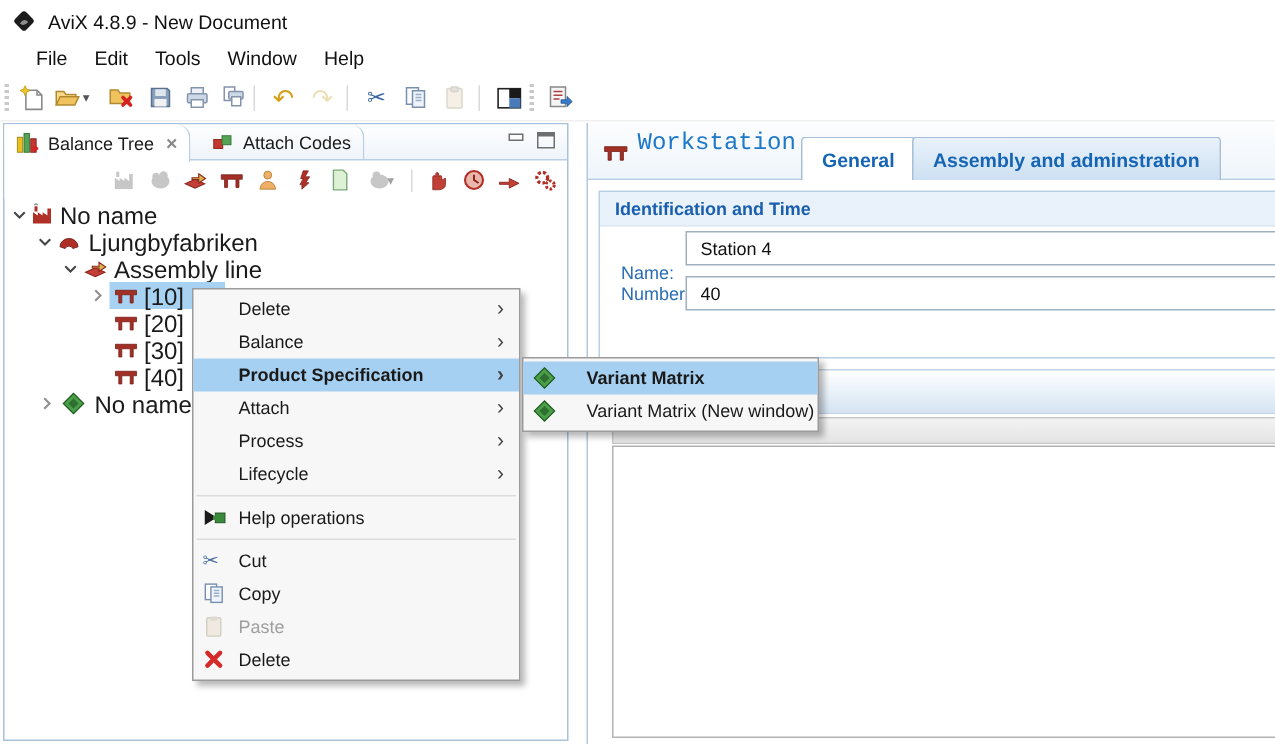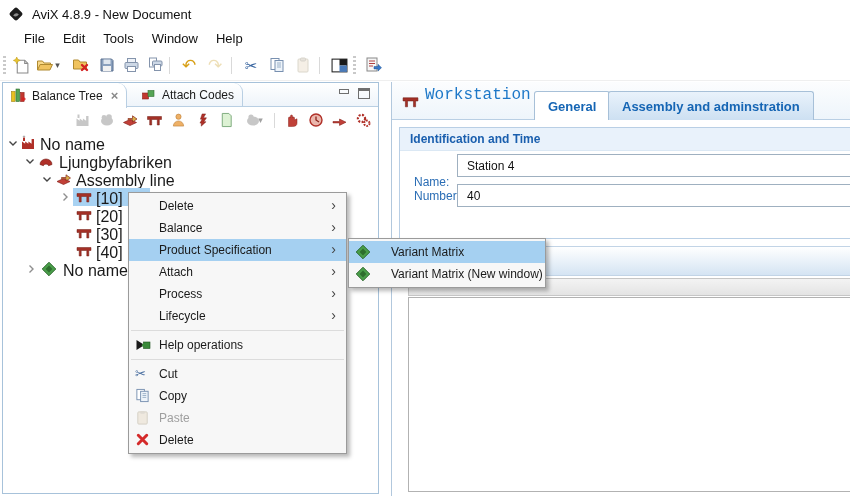--- a/index.html
+++ b/index.html
@@ -53,21 +53,21 @@
   .trow .ticon { position:absolute; top:1px; width:16px; height:16px; }
   .trow .tlabel { position:absolute; top:2px; white-space:nowrap; }
   .selbg { position:absolute; left:70px; width:77px; height:18px; background:#a8d2f2; }
 
   
   .cmenu { position:absolute; left:128px; top:192px; width:219px; background:#f7f7f7;
            border:1px solid #9b9b9b; box-shadow:3px 3px 4px rgba(0,0,0,.28); padding:2px 0; z-index:50; }
   .mrow { position:relative; height:22px; font-size:12px; }
   .mrow .mlabel { position:absolute; left:30px; top:4px; white-space:nowrap; }
   .mrow .micon { position:absolute; left:6px; top:3px; width:16px; height:16px; }
-  .mrow.hl { background:#a5d0f1; }
+  .mrow.hl { background:#a5d0f1;font-weight:bold; }
   .mrow.disabled .mlabel { color:#9f9f9f; }
   .mrow .sub::after { content:"\203A"; position:absolute; right:10px; top:2px; font-size:14px; color:#444; }
   .msep { height:1px; background:#dcdcdc; margin:3px 2px; }
 
   .smenu { position:absolute; left:348px; top:238px; width:198px; background:#f7f7f7;
            border:1px solid #9b9b9b; box-shadow:3px 3px 4px rgba(0,0,0,.28); padding:2px 0; z-index:60; }
   .smenu .mlabel { left:42px; }
 
   
   .editor { position:absolute; left:391px; top:82px; right:0; bottom:0; background:#fff;

